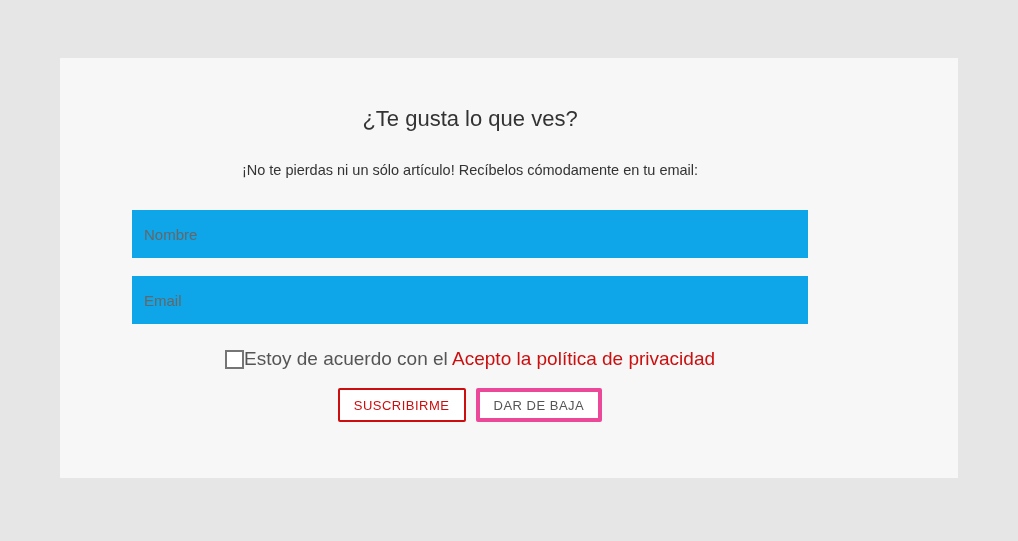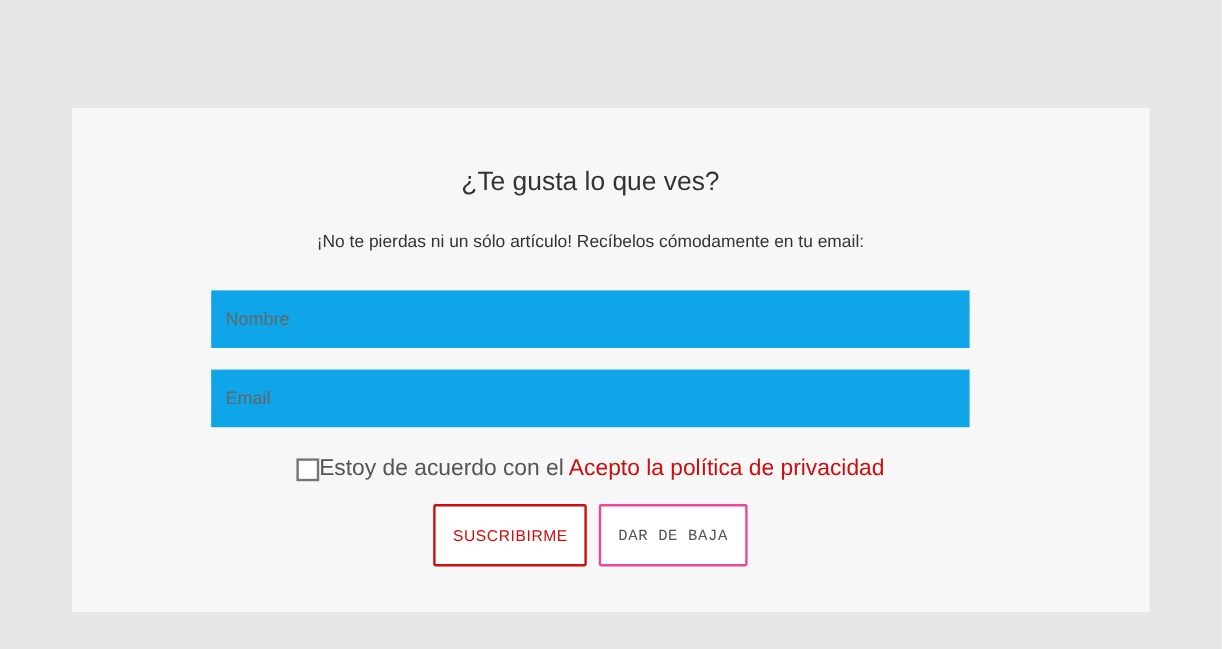--- a/index.html
+++ b/index.html
@@ -12,23 +12,22 @@
       font-family: "Helvetica Neue", Helvetica, Arial, sans-serif;
       width: 1018px;
       height: 541px;
       padding: 58px 60px 0 60px;
       overflow: hidden;
     }
     .card {
       background: #f7f7f7;
       width: 100%;
       height: 420px;
-      padding: 48px 150px 0 116px;
+      padding: 48px 150px 0 72px;
       text-align: center;
-      margin-top: 32px;
     }
     .title {
       font-size: 22px;
       font-weight: 400;
       color: #333;
       margin-bottom: 30px;
     }
     .subtitle {
       font-size: 14.5px;
       color: #333;
@@ -74,37 +73,36 @@
       color: #cc0e0e;
       text-decoration: none;
       cursor: pointer;
     }
     .button-row {
       display: flex;
       justify-content: center;
       gap: 10px;
     }
     .btn {
-      height: 52px;
+      height: 34px;
       padding: 0 14px;
       font-size: 13px;
       font-family: inherit;
       letter-spacing: 0.5px;
       background: #fff;
       cursor: pointer;
       border-radius: 2px;
     }
     .btn-primary {
       border: 2px solid #cc0e0e;
       color: #cc0e0e;
     }
     .btn-secondary {
-      border: 2px solid #ec4899;
+      border: 4px solid #ec4899;
       color: #555;
-      font-family: Liberation Mono, monospace;
     }
   </style>
 </head>
 <body>
 
 <div class="card">
   <h2 class="title">¿Te gusta lo que ves?</h2>
   <p class="subtitle">¡No te pierdas ni un sólo artículo! Recíbelos cómodamente en tu email:</p>
 
   <input type="text" class="input" placeholder="Nombre" style="">

